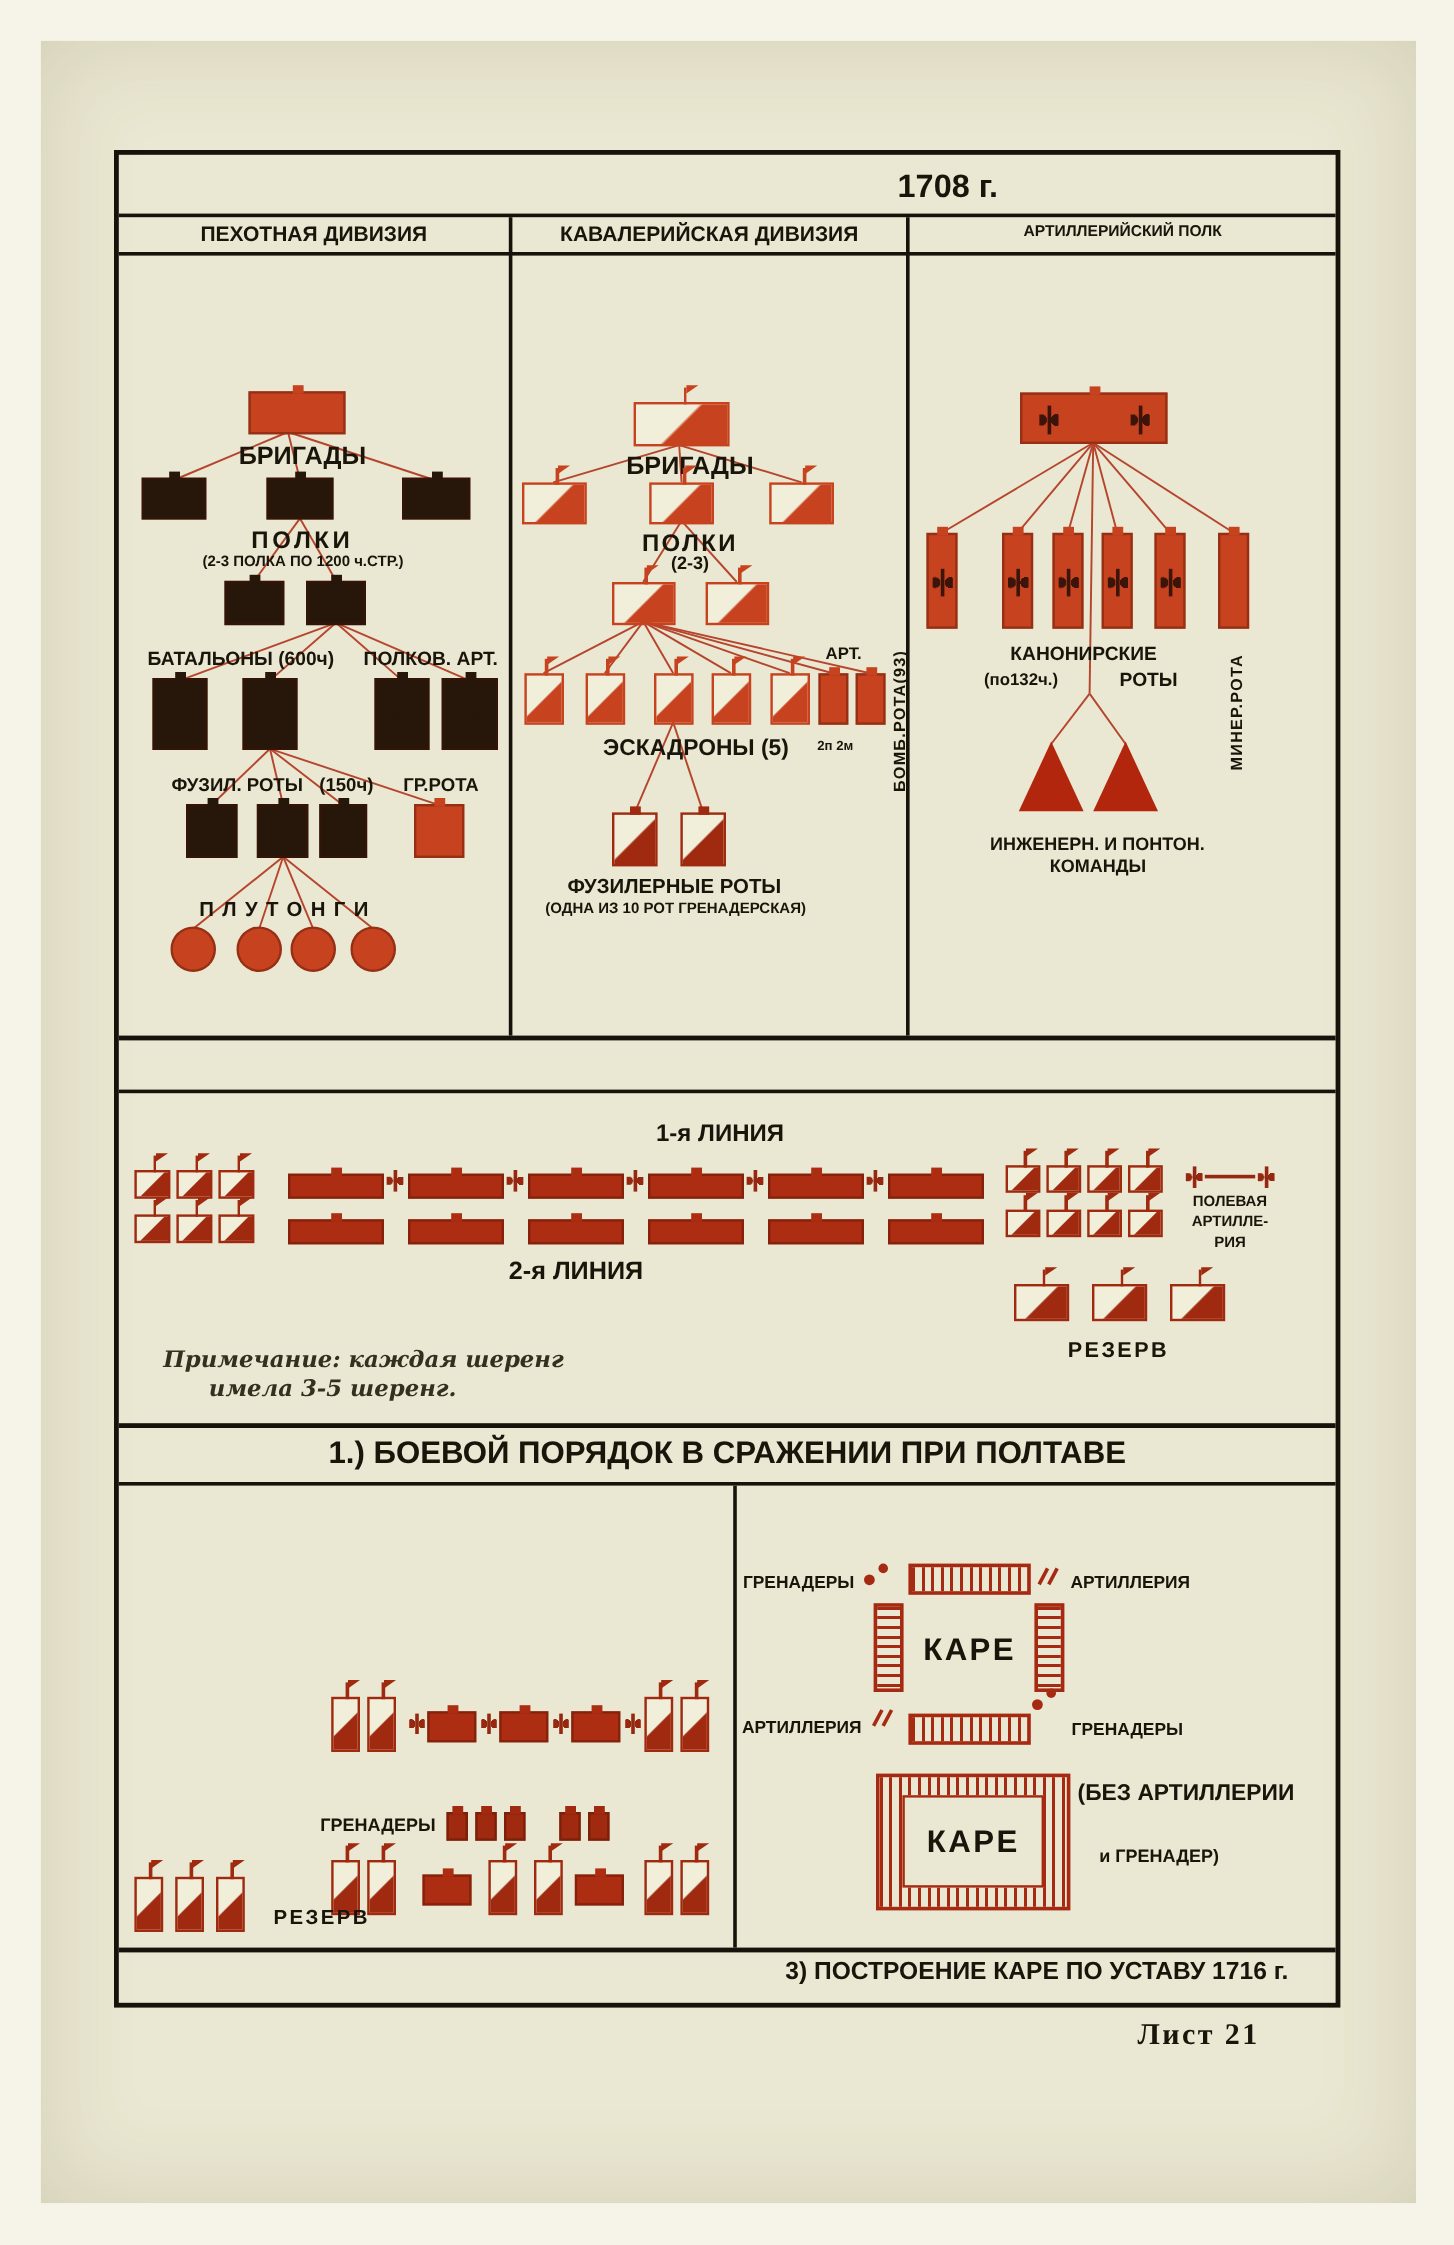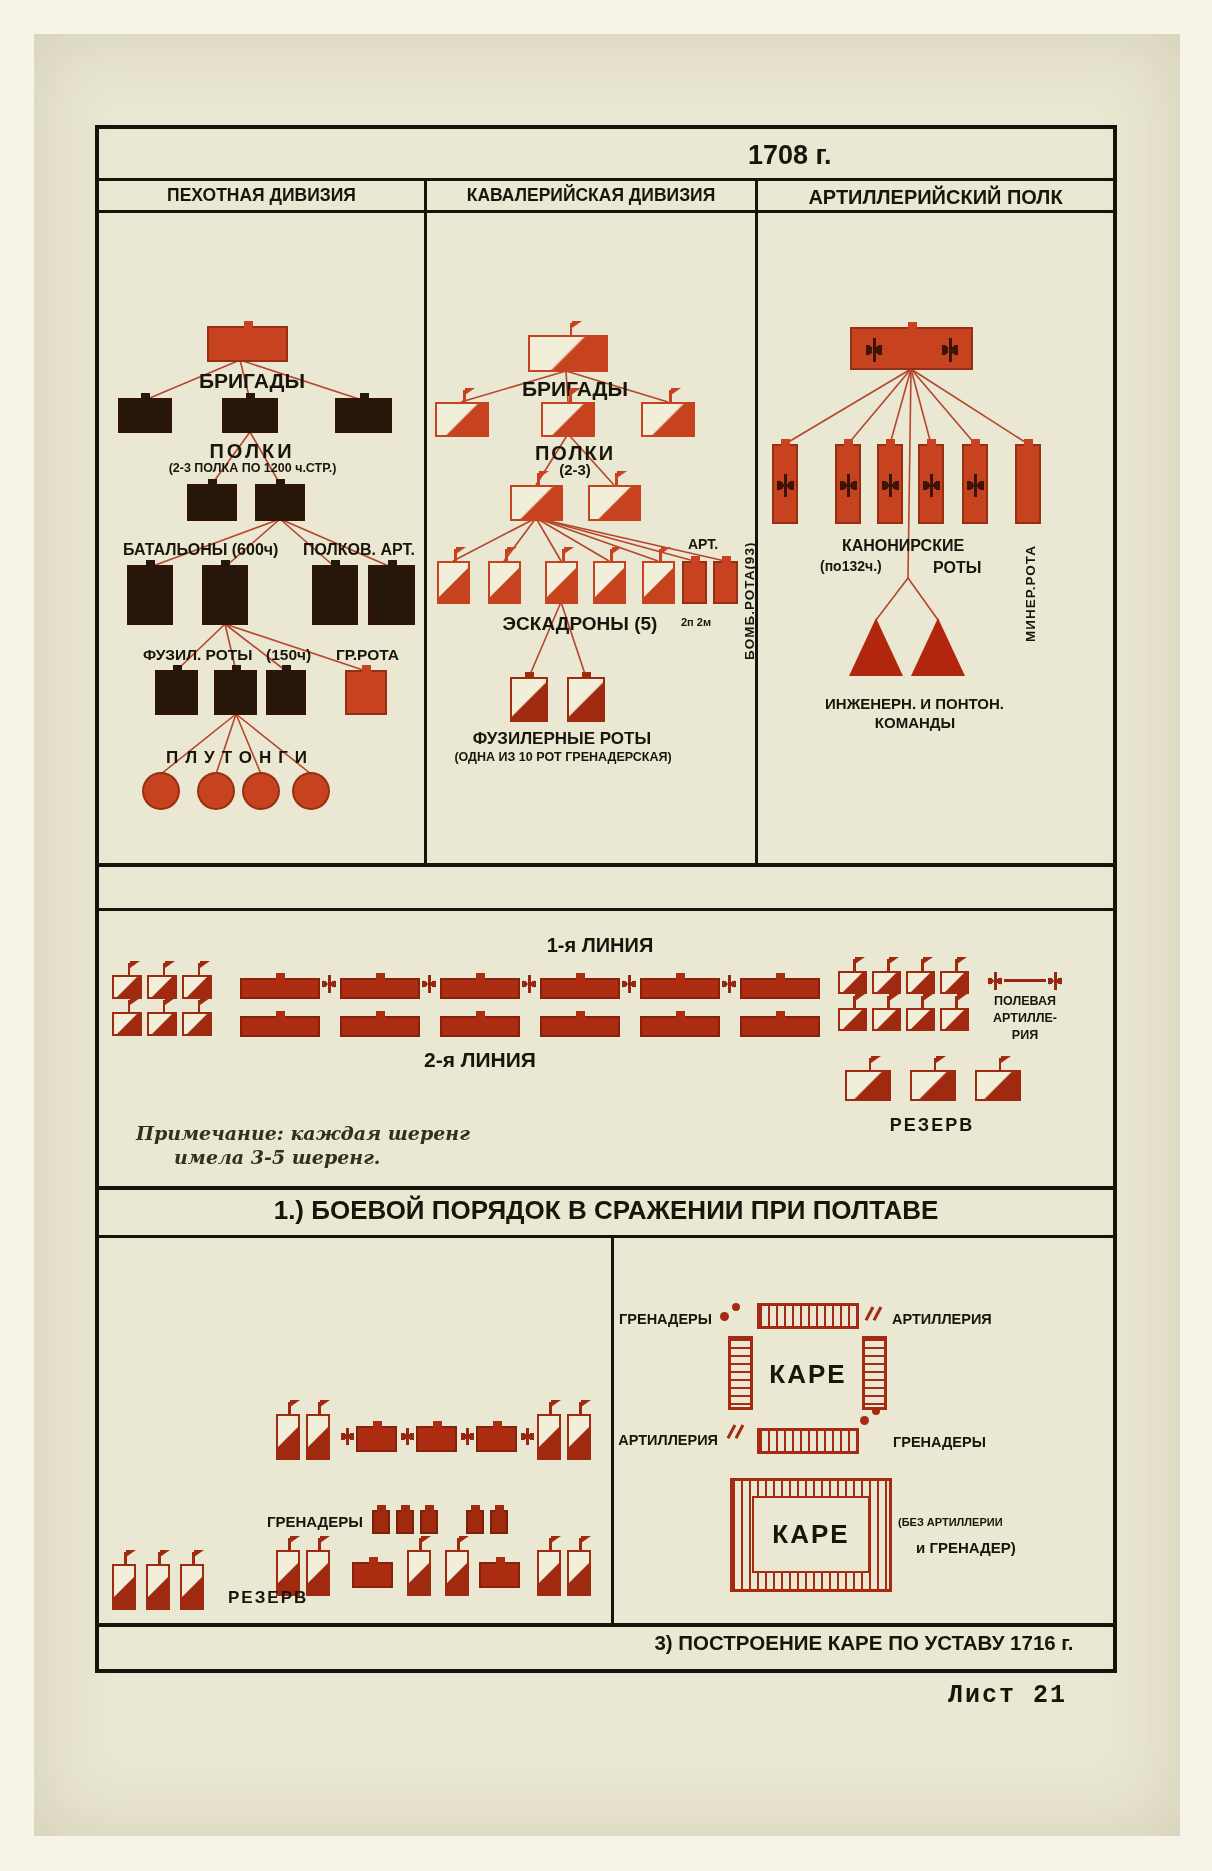--- a/index.html
+++ b/index.html
@@ -33,21 +33,21 @@
   .hb,.hbv{border:3px solid #a62a12}
   .hb{background:repeating-linear-gradient(90deg,#a62a12 0 2.5px,transparent 2.5px 8px)}
   .hbv{background:repeating-linear-gradient(180deg,#a62a12 0 2.5px,transparent 2.5px 8px)}
   .gren::before,.gren::after{content:"";position:absolute;border-radius:50%;background:#a62a12}
   .gren::before{width:9px;height:9px;left:2px;top:12px}
   .gren::after{width:8px;height:8px;left:14px;top:3px}
   .sl::before,.sl::after{content:"";position:absolute;width:2.5px;height:15px;background:#a62a12;transform:rotate(28deg)}
   .sl::before{left:4px}.sl::after{left:12px}
   .vt{position:absolute;writing-mode:vertical-rl;transform:rotate(180deg);font-weight:bold;color:#1a150b;letter-spacing:1px;white-space:nowrap}
   .note{position:absolute;font-family:"DejaVu Serif",serif;font-style:italic;font-weight:bold;color:#33301f;font-size:19px;white-space:nowrap}
-  .serif{font-family:Liberation Mono, monospace;font-weight:bold}
+  .serif{font-family:Liberation Serif, serif;font-weight:bold}
 </style>
 </head>
 <body>
 
 <div id="sheet">
   <div class="paper"></div>
 
   <svg style="position:absolute;left:0;top:0" width="1212" height="1871" viewBox="0 0 1212 1871">
     <g stroke="#b5452c" stroke-width="1.6">
       <line x1="240" y1="360" x2="145" y2="400"></line>
@@ -103,21 +103,21 @@
   <div class="line" style="left:99px;top:1235px;width:1014px;height:3px"></div>
   <div class="line" style="left:99px;top:1623px;width:1014px;height:4px"></div>
   <div class="line" style="left:424px;top:181px;width:3px;height:682px"></div>
   <div class="line" style="left:755px;top:181px;width:3px;height:682px"></div>
   <div class="line" style="left:611px;top:1238px;width:3px;height:385px"></div>
 
   <div class="t" style="left:748px;top:140px;font-size:27px">1708 г.</div>
 
   <div class="t tc" style="left:99px;top:186px;width:325px;font-size:17.5px">ПЕХОТНАЯ ДИВИЗИЯ</div>
   <div class="t tc" style="left:427px;top:186px;width:328px;font-size:17.5px">КАВАЛЕРИЙСКАЯ ДИВИЗИЯ</div>
-  <div class="t tc" style="left:758px;top:186px;width:355px;font-size:20px">АРТИЛЛЕРИЙСКИЙ  ПОЛК</div>
+  <div class="t tc" style="left:758px;top:186px;width:355px;font-size:13px">АРТИЛЛЕРИЙСКИЙ  ПОЛК</div>
 
   <div class="sym solid nub org" style="left:207px;top:326px;width:81px;height:36px"></div>
   <div class="t tc" style="left:177px;top:369px;width:150px;font-size:21px">БРИГАДЫ</div>
   <div class="sym solid nub org numv" style="left:118px;top:398px;width:54px;height:35px;font-size:23px">
       <span>1</span>
     </div>
   <div class="sym solid nub org numv" style="left:222px;top:398px;width:56px;height:35px;font-size:23px">
       <span>2</span>
     </div>
   <div class="sym solid nub org numv" style="left:335px;top:398px;width:57px;height:35px;font-size:23px">
@@ -396,19 +396,19 @@
   <div class="t" style="left:892px;top:1311px;font-size:14.5px">АРТИЛЛЕРИЯ</div>
   <div class="t tr" style="left:608px;top:1432px;width:110px;font-size:14.5px">АРТИЛЛЕРИЯ</div>
   <div class="sym sl" style="left:726px;top:1424px;width:20px;height:20px"></div>
   <div class="sym gren" style="left:858px;top:1404px;width:28px;height:26px"></div>
   <div class="t" style="left:893px;top:1434px;font-size:14.5px">ГРЕНАДЕРЫ</div>
 
   <div class="sym" style="left:730px;top:1478px;width:162px;height:114px;border:3px solid #a62a12;background:repeating-linear-gradient(90deg,#a62a12 0 2.5px,transparent 2.5px 8px)"></div>
   <div class="sym numv" style="left:752px;top:1496px;width:118px;height:77px;background:#eae7d3;border:2.5px solid #a62a12;font-size:26px;letter-spacing:2px;color:#1a150b">
       <span>КАРЕ</span>
     </div>
-  <div class="t" style="left:898px;top:1516px;font-size:11px">(БЕЗ АРТИЛЛЕРИИ</div>
+  <div class="t" style="left:898px;top:1484px;font-size:19px">(БЕЗ АРТИЛЛЕРИИ</div>
   <div class="t" style="left:916px;top:1540px;font-size:15px">и ГРЕНАДЕР)</div>
 
   <div class="t tc" style="left:614px;top:1632px;width:500px;font-size:20.5px">3) ПОСТРОЕНИЕ КАРЕ ПО УСТАВУ 1716 г.</div>
 
   <div class="t serif" style="left:948px;top:1682px;font-size:25px;font-weight:bold;letter-spacing:2px">Лист 21</div>
 </div>
 
 </body></html>

